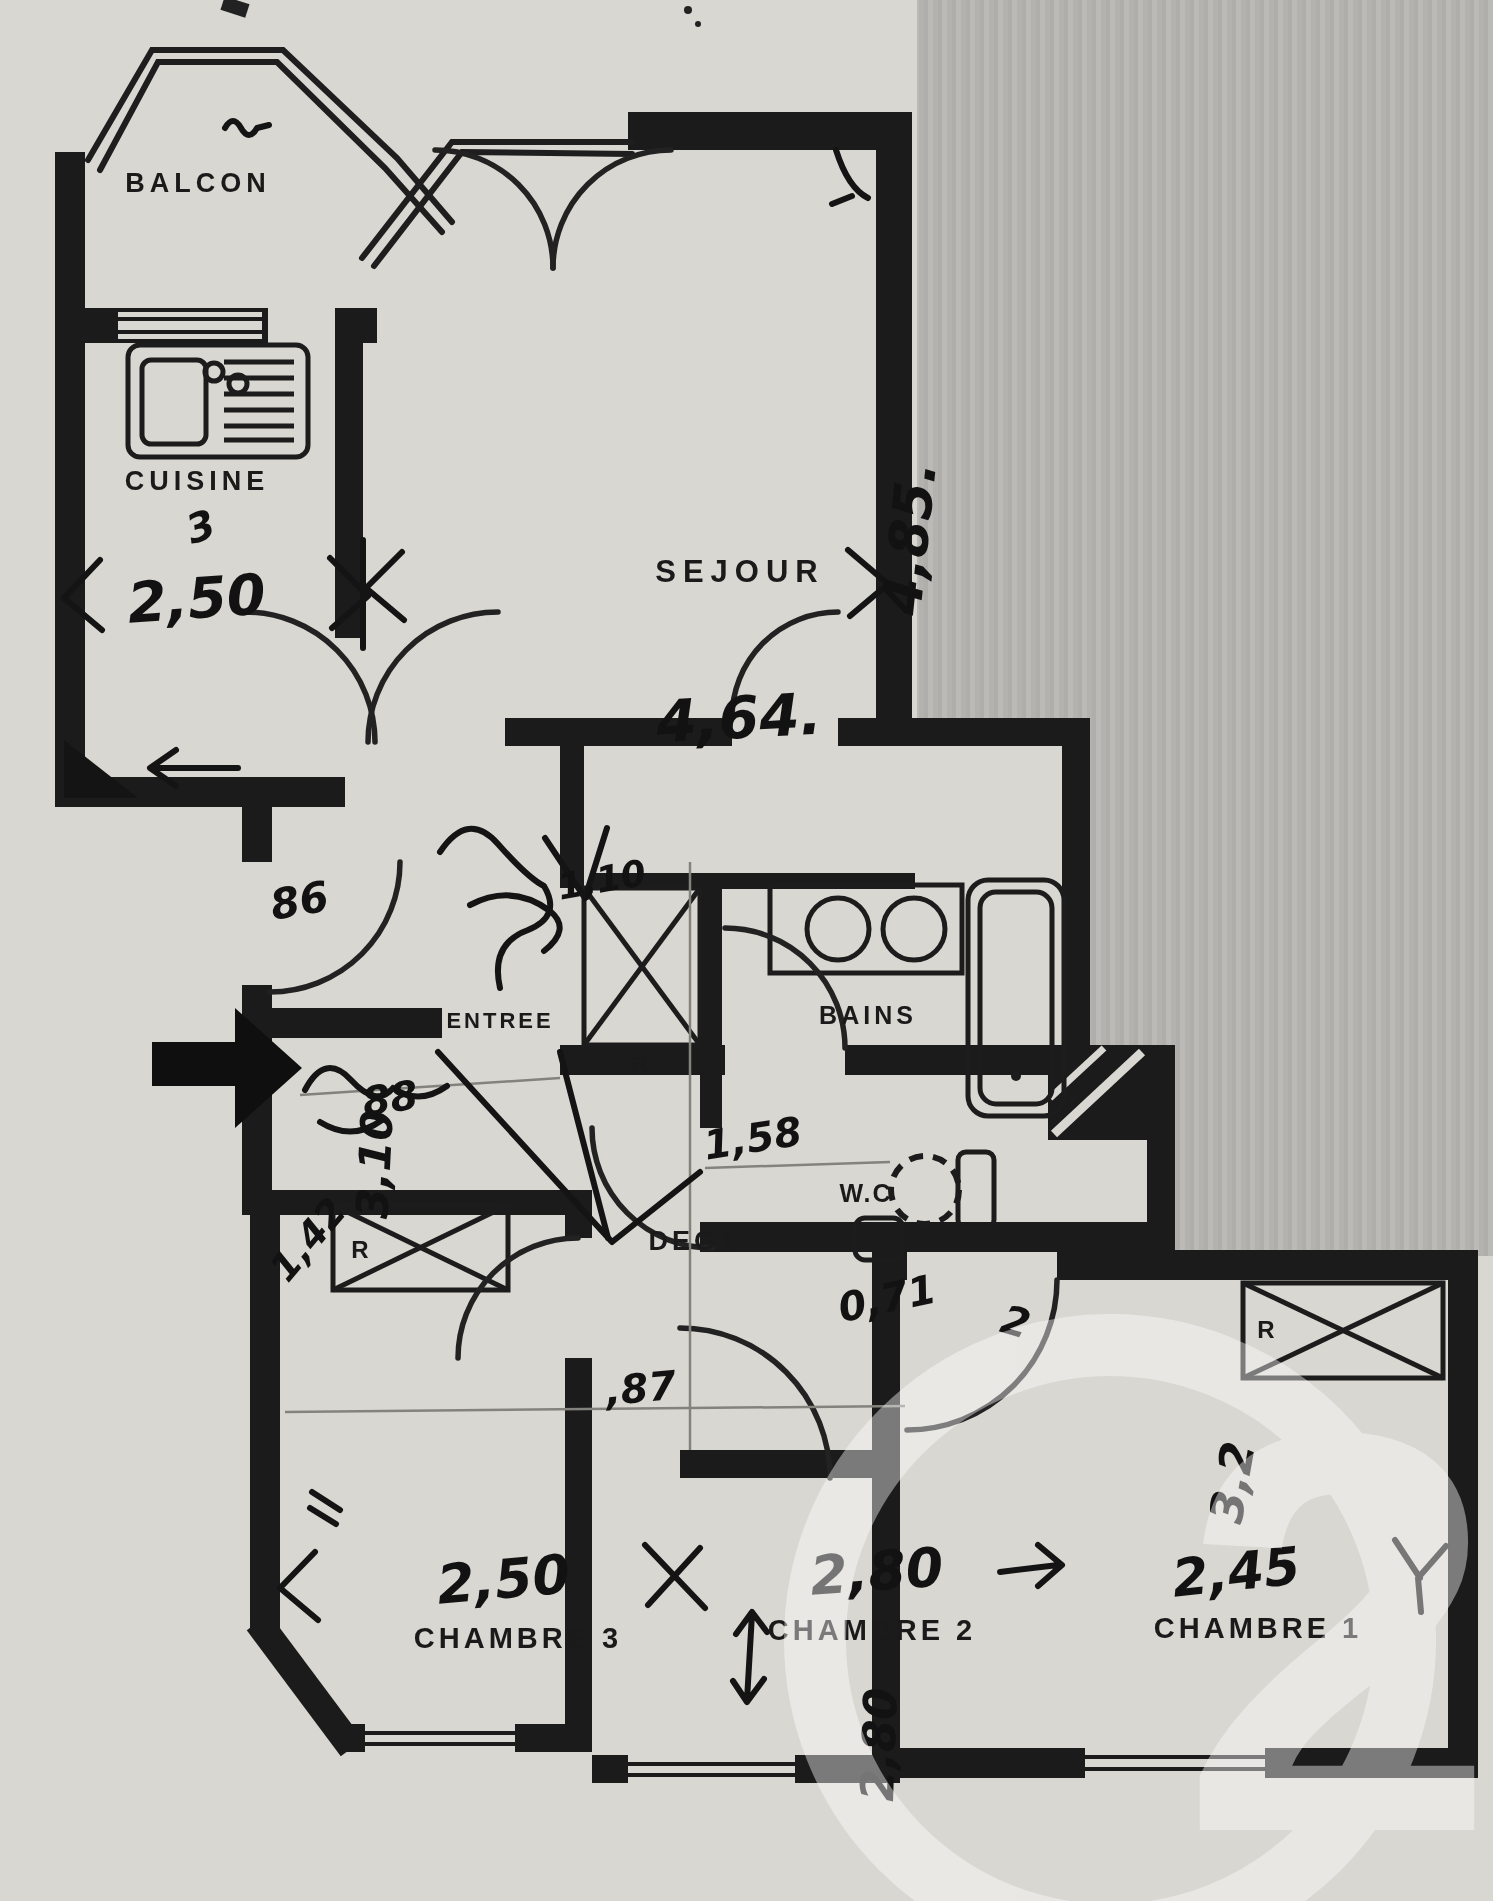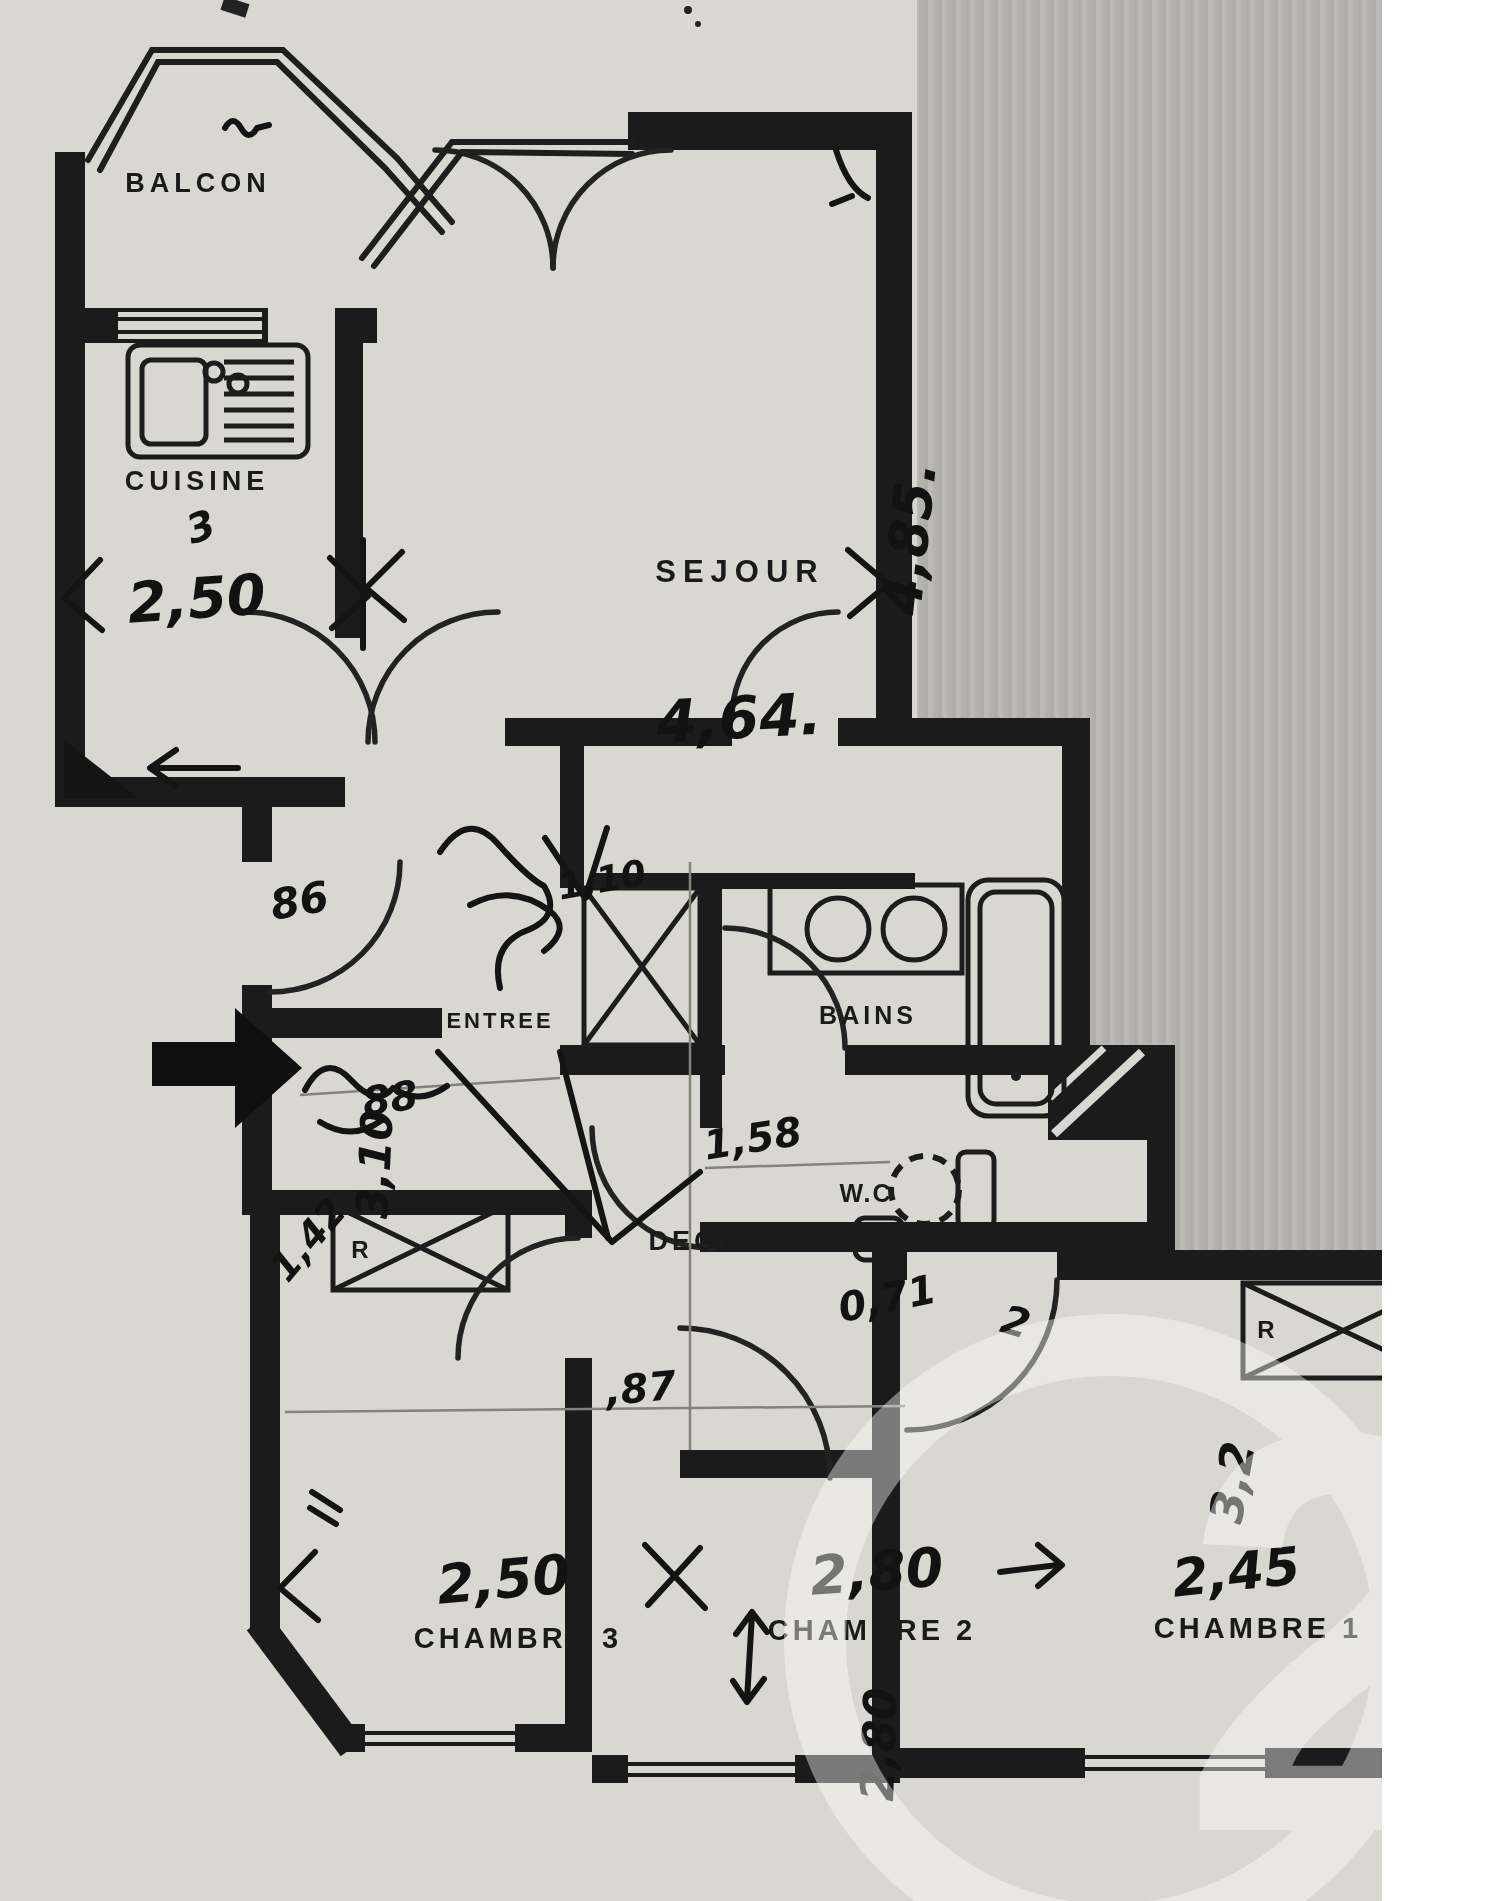--- a/index.html
+++ b/index.html
@@ -1,18 +1,18 @@
 <!DOCTYPE html>
 <html><head>
 <meta charset="utf-8">
 <style>
   html,body{margin:0;padding:0;}
   .stage{
     position:relative;
-    width:1382px;height:1901px;
+    width:1493px;height:1901px;
     overflow:hidden;
     background:repeating-linear-gradient(90deg,#b0aeab 0 4px,#bcbab7 4px 9px,#b4b2af 9px 14px);
     font-family:"Liberation Sans",sans-serif;
     text-align:right;
   }
   svg{position:absolute;inset:0;display:block;}
   .printed{font-family:"Liberation Sans",sans-serif;font-weight:bold;fill:#1a1a1a;}
   .hand{font-family:"DejaVu Sans",sans-serif;font-style:italic;font-weight:bold;fill:#121212;}
   .wall{fill:#1b1b1b;}
   .thin{stroke:#1e1e1e;stroke-width:6;fill:none;stroke-linecap:round;}

